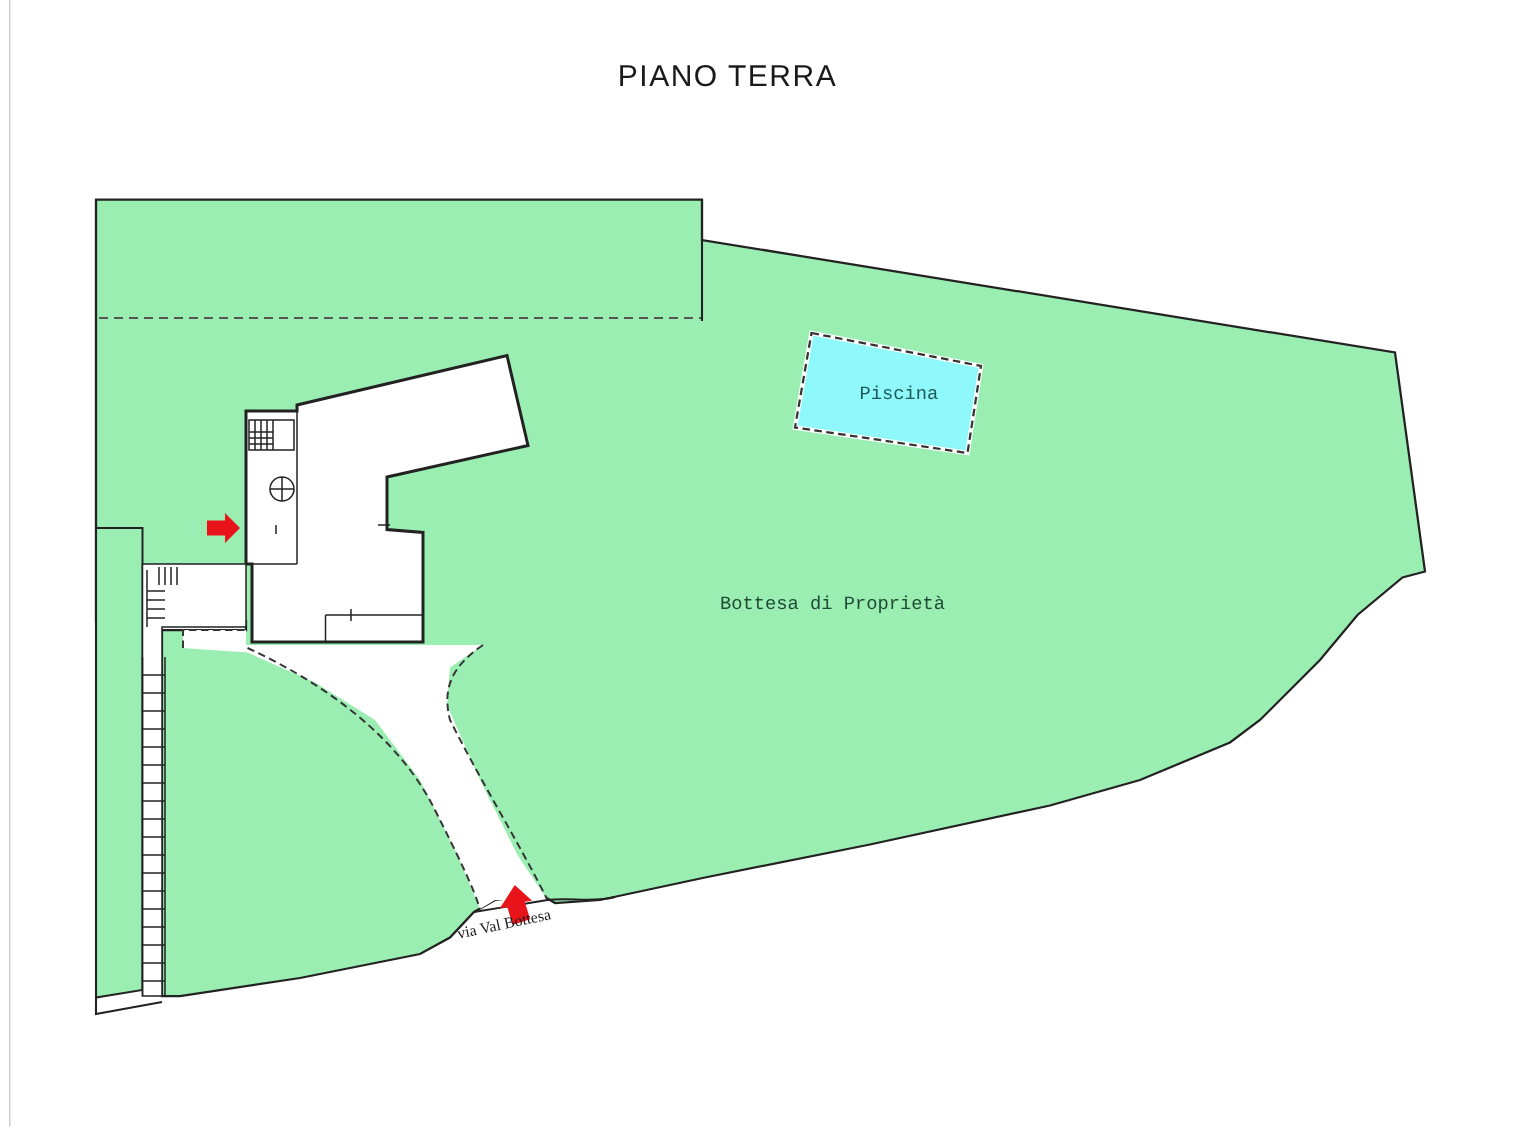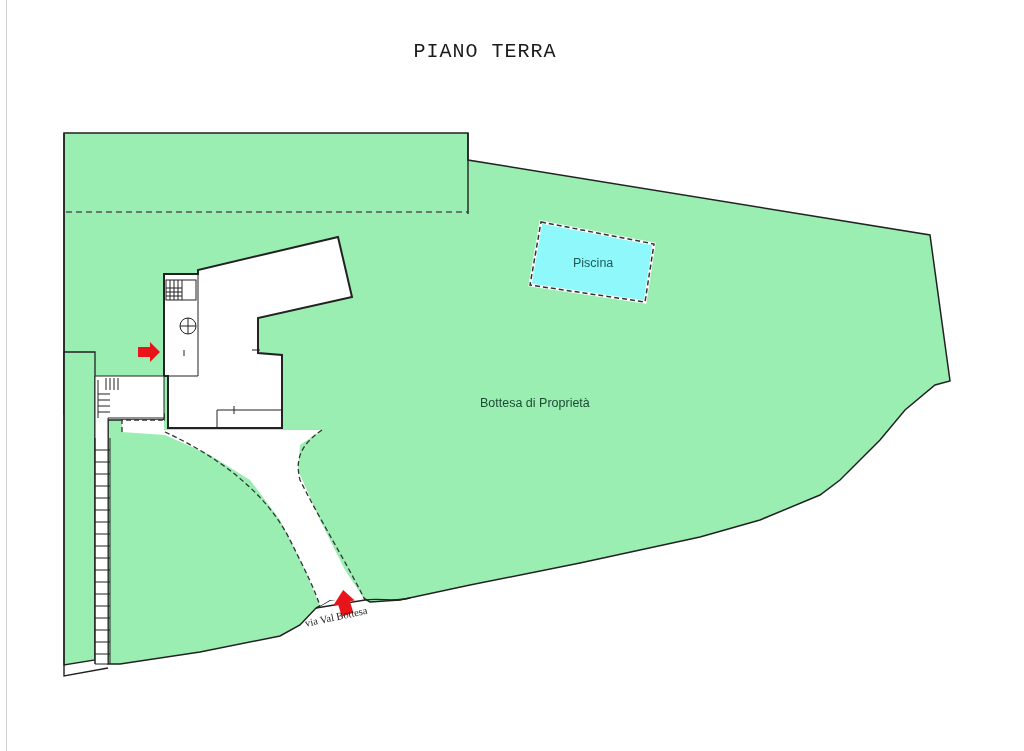--- a/index.html
+++ b/index.html
@@ -1,19 +1,19 @@
 <!DOCTYPE html>
 <html><head>
 <meta charset="utf-8">
 <style>
   html, body { margin:0; padding:0; background:#ffffff; }
   body { width:1024px; height:751px; position:relative; overflow:hidden; font-family:"Liberation Sans", sans-serif; }
   #plan { position:absolute; left:0; top:0; width:1024px; height:751px; }
-  .title { position:absolute; left:0; top:40px; width:970px; text-align:center; font-family:Liberation Mono, monospace; font-size:20px; letter-spacing:1px; color:#1a1a1a; }
-  .lbl { position:absolute; font-family:Liberation Sans, sans-serif; color:#1e4a36; font-size:12.5px; }
+  .title { position:absolute; left:0; top:40px; width:970px; text-align:center; font-family:Liberation Sans, sans-serif; font-size:20px; letter-spacing:1px; color:#1a1a1a; }
+  .lbl { position:absolute; font-family:Liberation Mono, monospace; color:#1e4a36; font-size:12.5px; }
   .pool-lbl { left:573px; top:256px; color:#1e5a5a; }
   .garden-lbl { left:480px; top:396px; }
   .street-lbl { position:absolute; left:304px; top:618px; font-family:"Liberation Serif", serif; font-size:10.5px; color:#1a1a1a; transform:rotate(-12deg); transform-origin:left top; }
   .left-margin { position:absolute; left:6px; top:0; width:1px; height:751px; background:#d0d0d0; }
 </style>
 </head>
 <body>
 
 <div class="left-margin"></div>
 

